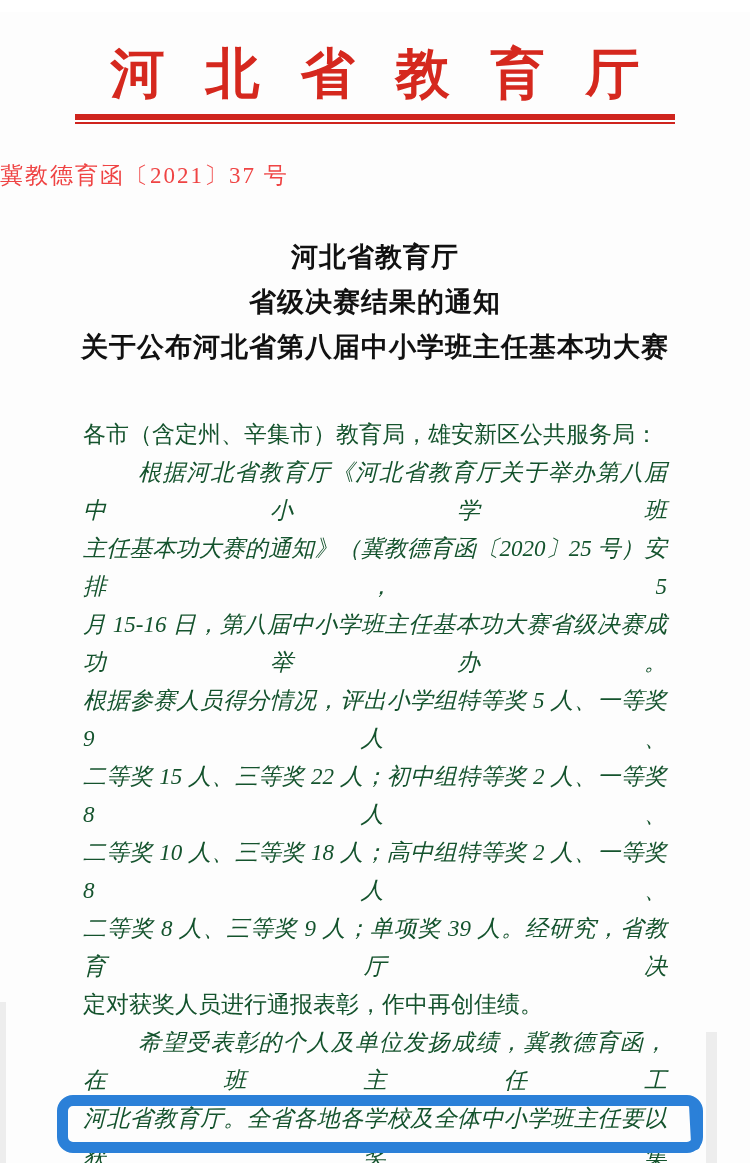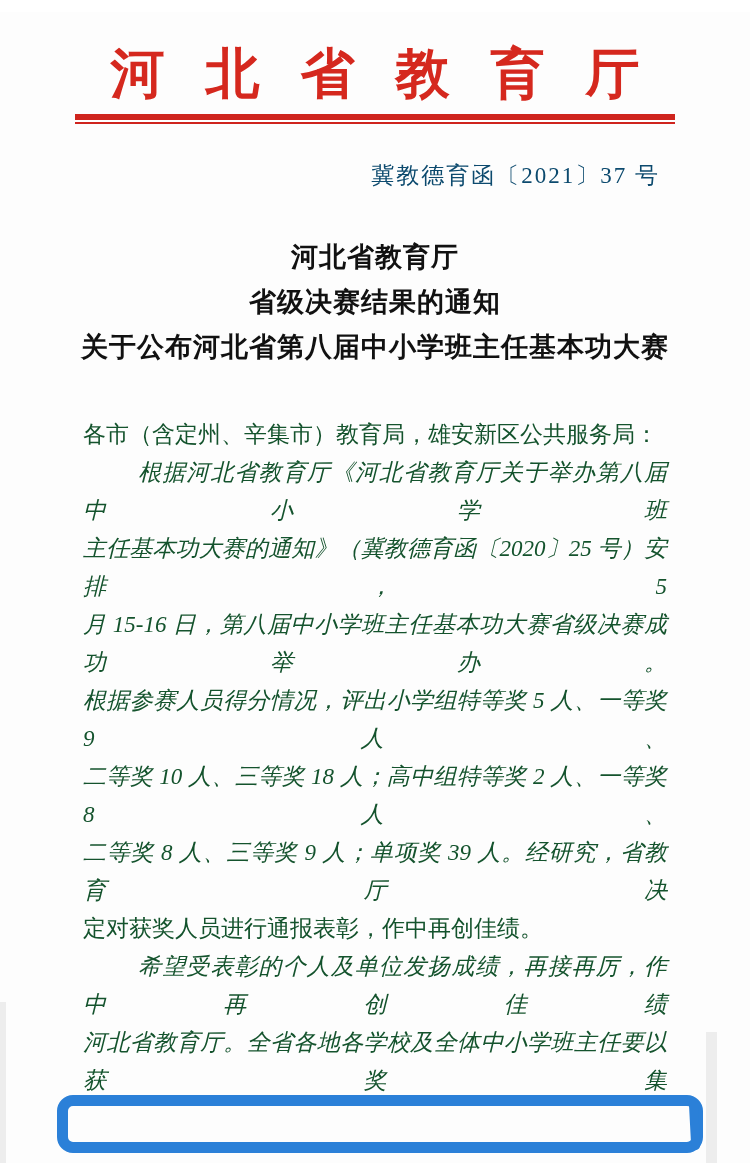--- a/index.html
+++ b/index.html
@@ -27,23 +27,22 @@
   .rule-double{
     width:600px;height:2px;
     margin:8px auto 0;
     border-top:6px solid #cf241e;
     border-bottom:2px solid #cf241e;
     background:#fff;
   }
   .doc-number{
     margin-top:36px;
     padding-right:90px;
-    text-align:right;
     font-size:23px;
-    color:#0c4a6e;
+    color:#ef4444;
     letter-spacing:2px;
   }
   
   .doc-title{
     margin-top:44px;
     text-align:center;
     font-weight:700;
     font-size:27px;
     line-height:45px;
     color:#111;
@@ -98,24 +97,25 @@
     <div>省级决赛结果的通知</div>
     <div>关于公布河北省第八届中小学班主任基本功大赛</div>
   </div>
 
   <div class="body-text">
       <div class="bline">各市（含定州、辛集市）教育局，雄安新区公共服务局：</div>
       <div class="bline indent just">根据河北省教育厅《河北省教育厅关于举办第八届中小学班</div>
       <div class="bline just">主任基本功大赛的通知》（冀教德育函〔2020〕25 号）安排，5</div>
       <div class="bline just">月 15-16 日，第八届中小学班主任基本功大赛省级决赛成功举办。</div>
       <div class="bline just">根据参赛人员得分情况，评出小学组特等奖 5 人、一等奖 9 人、</div>
+      <div class="bline just">二等奖 15 人、三等奖 22 人；初中组特等奖 2 人、一等奖 8 人、</div>
       <div class="bline just">二等奖 10 人、三等奖 18 人；高中组特等奖 2 人、一等奖 8 人、</div>
       <div class="bline just">二等奖 8 人、三等奖 9 人；单项奖 39 人。经研究，省教育厅决</div>
       <div class="bline">定对获奖人员进行通报表彰，作中再创佳绩。</div>
-      <div class="bline indent just">希望受表彰的个人及单位发扬成绩，再接再厉，作中再创佳绩</div>
+      <div class="bline indent just">希望受表彰的个人及单位发扬成绩，冀教德育函，在班主任工</div>
       <div class="bline just">河北省教育厅。全省各地各学校及全体中小学班主任要以获奖集</div>
     </div>
 
   <div class="hl-box"></div>
   <div class="hl-tail"></div>
 
   <div class="edge-left"></div>
   <div class="edge-right"></div>
 
 </div>

